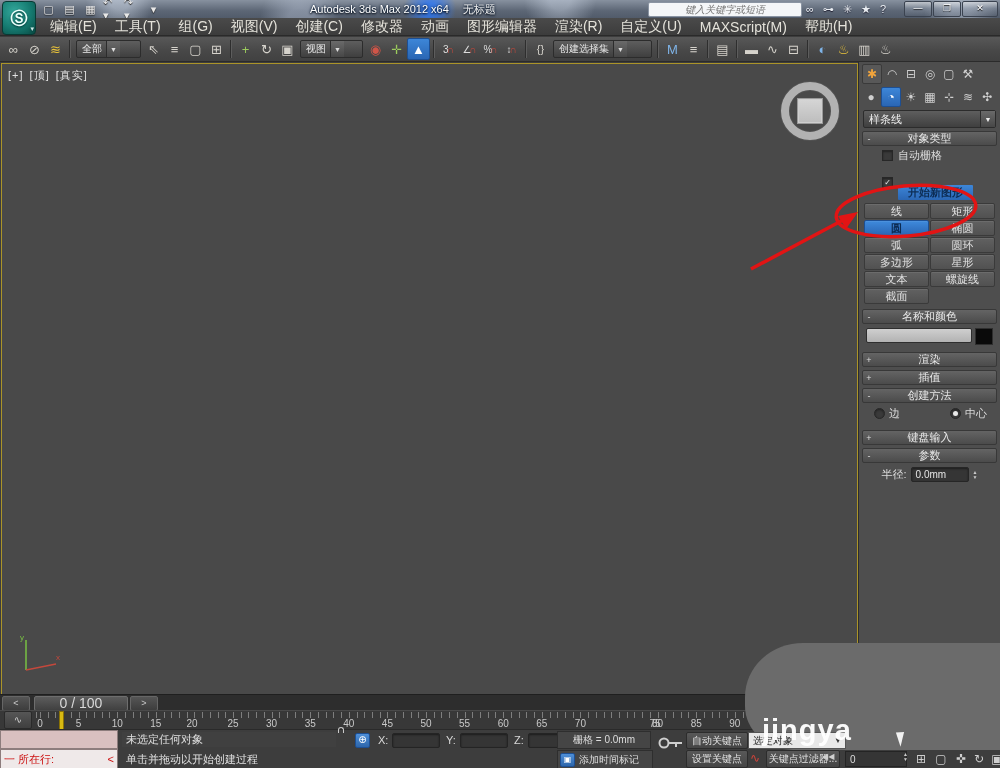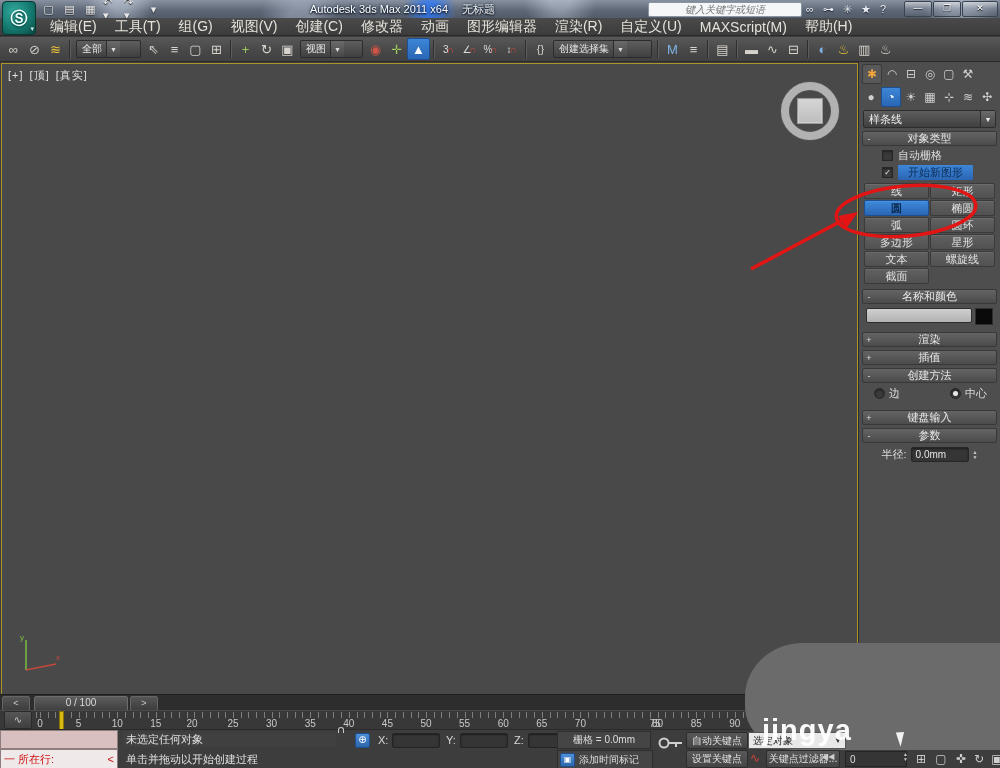--- a/index.html
+++ b/index.html
@@ -91,22 +91,22 @@
        background:linear-gradient(#6a6a6a,#474747);}
   .rollout{margin:3px 3px 0 3px;}
   .rhead{height:13px;background:linear-gradient(#646464,#4b4b4b);border:1px solid #383838;
        border-radius:2px;display:flex;align-items:center;font-size:11px;color:#e9e9e9;}
   .rhead .pm{width:12px;text-align:center;font-size:9px;color:#ddd;}
   .rhead .rtitle{flex:1;text-align:center;margin-right:12px;}
   .cbrow{display:flex;align-items:center;gap:5px;padding:2px 0 0 20px;font-size:11px;color:#ddd;}
   .cbox{width:9px;height:9px;background:#3a3a3a;border:1px solid #272727;
        box-shadow:inset 0 1px 2px #222;display:flex;align-items:center;justify-content:center;
        font-size:8px;color:#e8e8e8;}
-  .bluelabel{background:linear-gradient(#3d86d8,#2a66b4);color:#0d2d55;font-weight:normal;
-       padding:0 10px;border-radius:1px;}
+  .bluelabel{background:linear-gradient(#3d86d8,#2a66b4);color:#0d2d55;font-weight:bold;
+       padding:0 10px;border-radius:1px;margin-top:20px;}
   #object-type-grid{display:grid;grid-template-columns:1fr 1fr;gap:1px 1px;padding:3px 2px 2px 2px;}
   .shape-btn{height:14px;background:linear-gradient(#616161,#515151);border:1px solid #3a3a3a;
        border-radius:2px;box-shadow:inset 0 1px 0 rgba(255,255,255,.07);
        display:flex;align-items:center;justify-content:center;font-size:11px;color:#e2e2e2;}
   .shape-btn.active{background:linear-gradient(#3f8adc,#2a66b4);color:#0c2b52;font-weight:bold;
        border-color:#1d4f93;}
   #name-row{display:flex;gap:3px;padding:4px 4px;}
   #name-field{flex:1;height:13px;background:linear-gradient(#cfcfcf,#b2b2b2);
        border:1px solid #2e2e2e;border-radius:2px;}
   #color-swatch{width:16px;height:15px;background:#0a0a0a;border:1px solid #2e2e2e;}
@@ -122,21 +122,21 @@
        align-items:center;padding-left:4px;}
   .spinner{display:flex;flex-direction:column;font-size:5px;color:#ccc;line-height:5px;}
 
   
   #sliderrow{position:absolute;left:0;top:694px;width:1000px;height:16px;background:#2d2d2d;
        border-top:1px solid #1f1f1f;}
   .tsbtn{position:absolute;top:1px;width:26px;height:13px;background:linear-gradient(#555,#3d3d3d);
        border:1px solid #666;border-radius:2px;color:#ccc;font-size:9px;text-align:center;line-height:12px;}
   #tslider-handle{position:absolute;left:34px;top:1px;width:92px;height:13px;
        background:linear-gradient(#5c5c5c,#404040);border:1px solid #6e6e6e;border-radius:2px;
-       color:#d9d9d9;font-size:10px;text-align:center;line-height:12px;}
+       color:#d9d9d9;font-size:14px;text-align:center;line-height:12px;}
   #ruler{position:absolute;left:0;top:710px;width:1000px;height:19px;background:#383838;
        border-top:1px solid #4a4a4a;overflow:hidden;}
   #ruler-ticks{position:absolute;left:0;top:0;width:100%;height:100%;
        background-image:repeating-linear-gradient(90deg,#7e7e7e 0 1px,transparent 1px 7.72px);
        background-size:auto 6px;background-repeat:repeat-x;background-position:40px 1px;}
   .ticklabel{position:absolute;top:7px;transform:translateX(-50%);font-size:10px;color:#c9c9c9;}
   #frame-marker{position:absolute;left:59px;top:0px;width:5px;height:19px;background:#d8b912;
        border:1px solid #8a7206;box-sizing:border-box;}
   #minicurve-btn{position:absolute;left:4px;top:711px;width:26px;height:16px;
        background:linear-gradient(#565656,#3f3f3f);border:1px solid #2a2a2a;border-radius:2px;
@@ -195,21 +195,21 @@
   <div id="titlebar">
     <div id="qat">
         <span class="qbtn">▢</span>
         <span class="qbtn">▤</span>
         <span class="qbtn">▦</span>
         <span class="qbtn">↶ ▾</span>
         <span class="qbtn">↷ ▾</span>
         <span class="qbtn">▾</span>
       </div>
     <div id="win-title">
-      <span>Autodesk 3ds Max 2011 x64</span><span id="doc-title">无标题</span>
+      <span>Autodesk 3ds Max 2012 x64</span><span id="doc-title">无标题</span>
     </div>
     <input id="search-box" placeholder="键入关键字或短语" style="">
     <div id="ic-icons">
         <span class="icicon">∞</span>
         <span class="icicon">⊶</span>
         <span class="icicon">✳</span>
         <span class="icicon">★</span>
         <span class="icicon">?</span>
       </div>
     <div id="winbtns">

